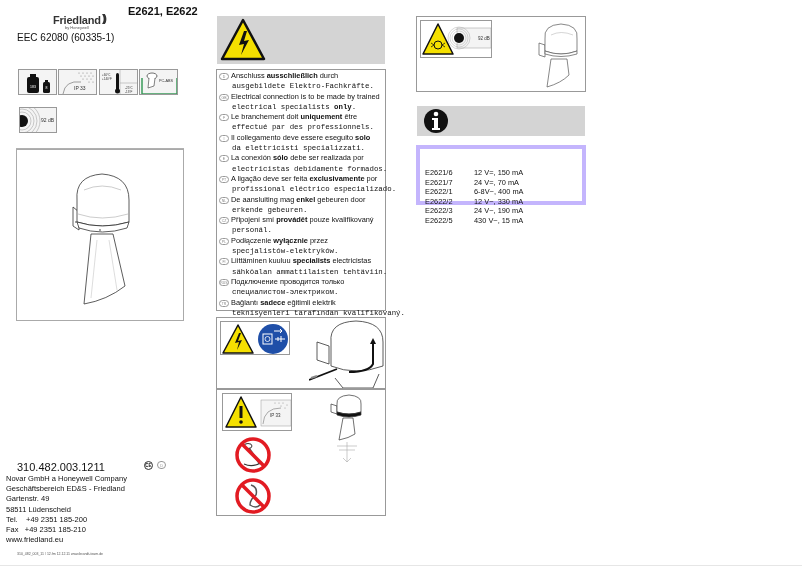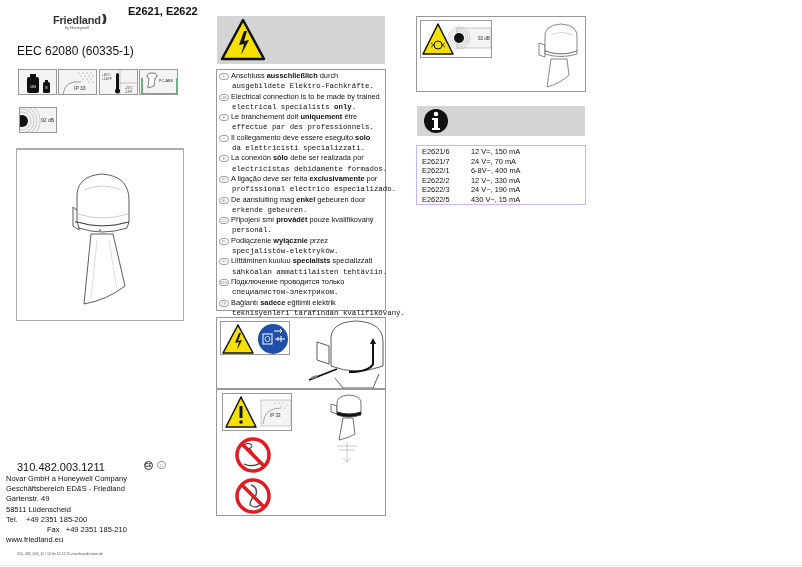--- a/index.html
+++ b/index.html
@@ -6,41 +6,41 @@
   html, body { width: 802px; height: 567px; background: #ffffff; overflow: hidden; }
   body { position: relative; font-family: "Liberation Sans", sans-serif; color: #111; }
   .abs { position: absolute; }
 
   
   .logo { left: 17px; top: 14px; width: 56px; height: 22px; margin-left: 36px; }
   .logo-main { font-family: "Liberation Sans", sans-serif; font-weight: bold; font-size: 11px; color: #333; letter-spacing: -0.2px; }
   .logo-sub { font-size: 4px; color: #555; margin-left: 12px; margin-top: -1px; }
   .waves { position: absolute; left: 49px; top: -2px; font-size: 11px; color: #333; font-weight: bold; letter-spacing: -3px; }
   .title { left: 88px; top: 5px; font-size: 11px; font-weight: bold; padding-left: 40px; }
-  .norm { left: 17px; top: 44px; font-size: 12px; }
+  .norm { left: 17px; top: 32px; font-size: 10px; }
   .icon-box { border: 1px solid #999; background: #f4f4f4; overflow: hidden; }
   .hr { background: #b0b0b0; height: 1px; }
   .product-box { left: 16px; top: 149px; width: 168px; height: 172px; border: 1px solid #aaa; background: #fff; }
   .footer-code { left: 17px; top: 461px; font-size: 11px; }
   .ce { left: 144px; top: 460px; font-size: 8px; }
   .address { left: 6px; top: 474px; font-size: 7.5px; line-height: 10.2px; }
   .tiny { left: 17px; top: 552px; font-size: 3.5px; color: #555; }
   .bottom-line { left: 0; top: 565px; width: 802px; height: 1px; background: #e6e6e6; }
 
   
   .warn-head { left: 217px; top: 16px; width: 168px; height: 48px; background: #d4d4d4; }
   .text-box { left: 216px; top: 69px; width: 170px; height: 242px; border: 1px solid #999; background: #fff; padding: 1px 2px; }
   .lang-line { font-size: 7.4px; line-height: 10.3px; white-space: nowrap; }
   .lang-code { display: inline-block; width: 10px; height: 7px; border: 0.6px solid #999; border-radius: 4px; font-size: 3.5px; color: #888; text-align: center; line-height: 6px; margin-right: 2px; vertical-align: 0px; }
   .indent { padding-left: 13px; font-family: Liberation Mono, monospace; }
   .step-box { border: 1px solid #999; background: #fff; }
 
   
   .info-head { left: 417px; top: 106px; width: 168px; height: 30px; background: #d4d4d4; }
-  .table-box { left: 416px; top: 145px; width: 170px; height: 60px; border: 1px solid #c4b5fd; background: #fff; padding: 1px 5px; }
+  .table-box { left: 416px; top: 145px; width: 170px; height: 60px; border: 4px solid #c4b5fd; background: #fff; padding: 19px 5px; }
   .trow { display: flex; font-size: 7.4px; line-height: 9.6px; }
   .trow .c1 { width: 49px; }
 </style>
 </head>
 <body>
 
 <div class="abs logo">
   <div class="logo-main">Friedland</div>
   <span class="waves">)))</span>
   <div class="logo-sub">by Honeywell</div>
@@ -136,21 +136,21 @@
 <div class="abs ce">
   <span style="display:inline-block;width:9px;height:9px;border:1px solid #333;border-radius:50%;font-size:4.5px;line-height:7px;text-align:center;font-weight:bold;">CE</span>
   <span style="display:inline-block;width:9px;height:8px;border:0.7px solid #999;border-radius:4px;font-size:4px;line-height:7px;text-align:center;color:#999;margin-left:2px;">D</span>
 </div>
 <div class="abs address">
   <div>Novar GmbH a Honeywell Company</div>
   <div>Geschäftsbereich ED&amp;S - Friedland</div>
   <div>Gartenstr. 49</div>
   <div>58511 Lüdenscheid</div>
   <div style="white-space:pre;">Tel.    +49 2351 185-200</div>
-  <div style="white-space:pre;text-align:right;">Fax   +49 2351 185-210</div>
+  <div style="white-space:pre;">Fax   +49 2351 185-210</div>
   <div>www.friedland.eu</div>
 </div>
 <div class="abs tiny">310_482_003_11 / 12.fm   12.12.11   www.brandt-team.de</div>
 
 <div class="abs warn-head">
   <svg width="52" height="48" viewBox="0 0 52 48" style="position:absolute;left:2px;top:0;">
     <path d="M24 4 L45 43 L3 43 Z" fill="#f5e000" stroke="#111" stroke-width="2.5" stroke-linejoin="round"></path>
     <path d="M25 15 L20 29 L25 28 L22 39 L30 24 L25 25 L28 15 Z" fill="#111"></path>
   </svg>
 </div>
@@ -176,21 +176,21 @@
 
   <div class="lang-line"><span class="lang-code">NL</span><span>De aansluiting mag </span><b>enkel</b><span> gebeuren door</span></div>
   <div class="lang-line indent">erkende gebeuren.</div>
 
   <div class="lang-line"><span class="lang-code">CZ</span><span>Připojení smí </span><b>provádět</b><span> pouze kvalifikovaný</span></div>
   <div class="lang-line indent">personál.</div>
 
   <div class="lang-line"><span class="lang-code">PL</span><span>Podłączenie </span><b>wyłącznie</b><span> przez</span></div>
   <div class="lang-line indent">specjalistów-elektryków.</div>
 
-  <div class="lang-line"><span class="lang-code">FI</span><span>Liittäminen kuuluu </span><b>specialists</b><span> specializzati</span></div>
+  <div class="lang-line"><span class="lang-code">FI</span><span>Liittäminen kuuluu </span><b>specialists</b><span> electricistas</span></div>
   <div class="lang-line indent">sähköalan ammattilaisten tehtäviin.</div>
 
   <div class="lang-line"><span class="lang-code">RUS</span><span>Подключение проводится только</span></div>
   <div class="lang-line indent">специалистом-электриком.</div>
 
   <div class="lang-line"><span class="lang-code">TR</span><span>Bağlantı </span><b>sadece</b><span> eğitimli elektrik</span></div>
   <div class="lang-line indent">teknisyenleri tarafından kvalifikovaný.</div>
 
   <div class="lang-line" style="font-size:6.5px;"><span class="lang-code">CN</span><span>布线需由专业电工执行</span></div>
 </div>

